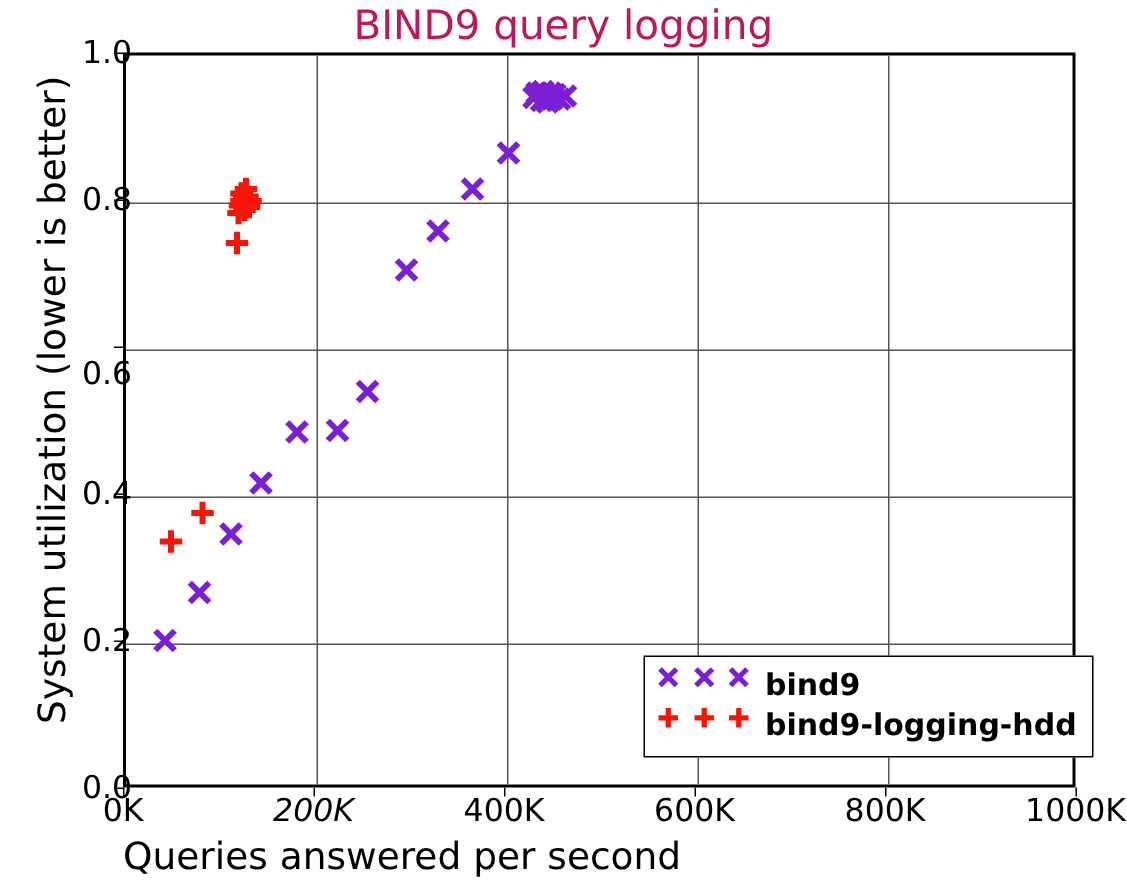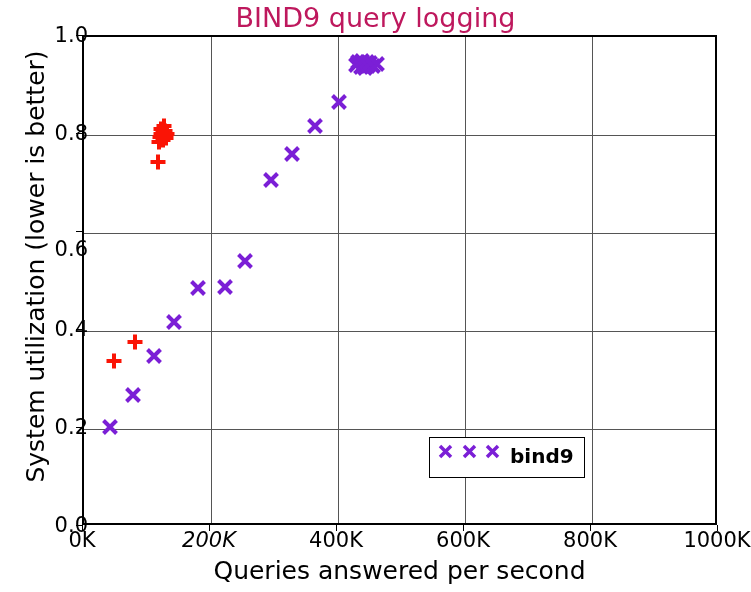--- a/index.html
+++ b/index.html
@@ -84,21 +84,20 @@
     color: #000000;
     transform: translate(-100%, -50%);
     white-space: nowrap;
     margin-left: 16px;
   }
   #xlabel {
     position: absolute;
     left: 82px;
     width: 635px;
     top: 556px;
-    text-align: center;
     font-size: 25px;
     color: #000000;
     white-space: nowrap;
   }
   #ylabel {
     position: absolute;
     left: -225px;
     top: 252px;
     width: 520px;
     text-align: center;
@@ -390,15 +389,29 @@
             </svg></span>
           <span><svg width="15" height="15" viewBox="0 0 15 15">
               <path d="M2,2 L13,13 M13,2 L2,13" stroke="#7B1FD6" stroke-width="3.5" stroke-linecap="butt" fill="none"></path>
             </svg></span>
           <span><svg width="15" height="15" viewBox="0 0 15 15">
               <path d="M2,2 L13,13 M13,2 L2,13" stroke="#7B1FD6" stroke-width="3.5" stroke-linecap="butt" fill="none"></path>
             </svg></span>
         </div>
         <div class="legend-label">bind9</div>
       </div>
+      <div class="legend-row">
+        <div class="legend-markers">
+          <span><svg width="15" height="15" viewBox="0 0 15 15">
+              <path d="M7.5,1 L7.5,14 M1,7.5 L14,7.5" stroke="#FA1405" stroke-width="3.5" stroke-linecap="butt" fill="none"></path>
+            </svg></span>
+          <span><svg width="15" height="15" viewBox="0 0 15 15">
+              <path d="M7.5,1 L7.5,14 M1,7.5 L14,7.5" stroke="#FA1405" stroke-width="3.5" stroke-linecap="butt" fill="none"></path>
+            </svg></span>
+          <span><svg width="15" height="15" viewBox="0 0 15 15">
+              <path d="M7.5,1 L7.5,14 M1,7.5 L14,7.5" stroke="#FA1405" stroke-width="3.5" stroke-linecap="butt" fill="none"></path>
+            </svg></span>
+        </div>
+        <div class="legend-label">bind9-logging-hdd</div>
+      </div>
     </div>
 
 </div>
 
 </body></html>

